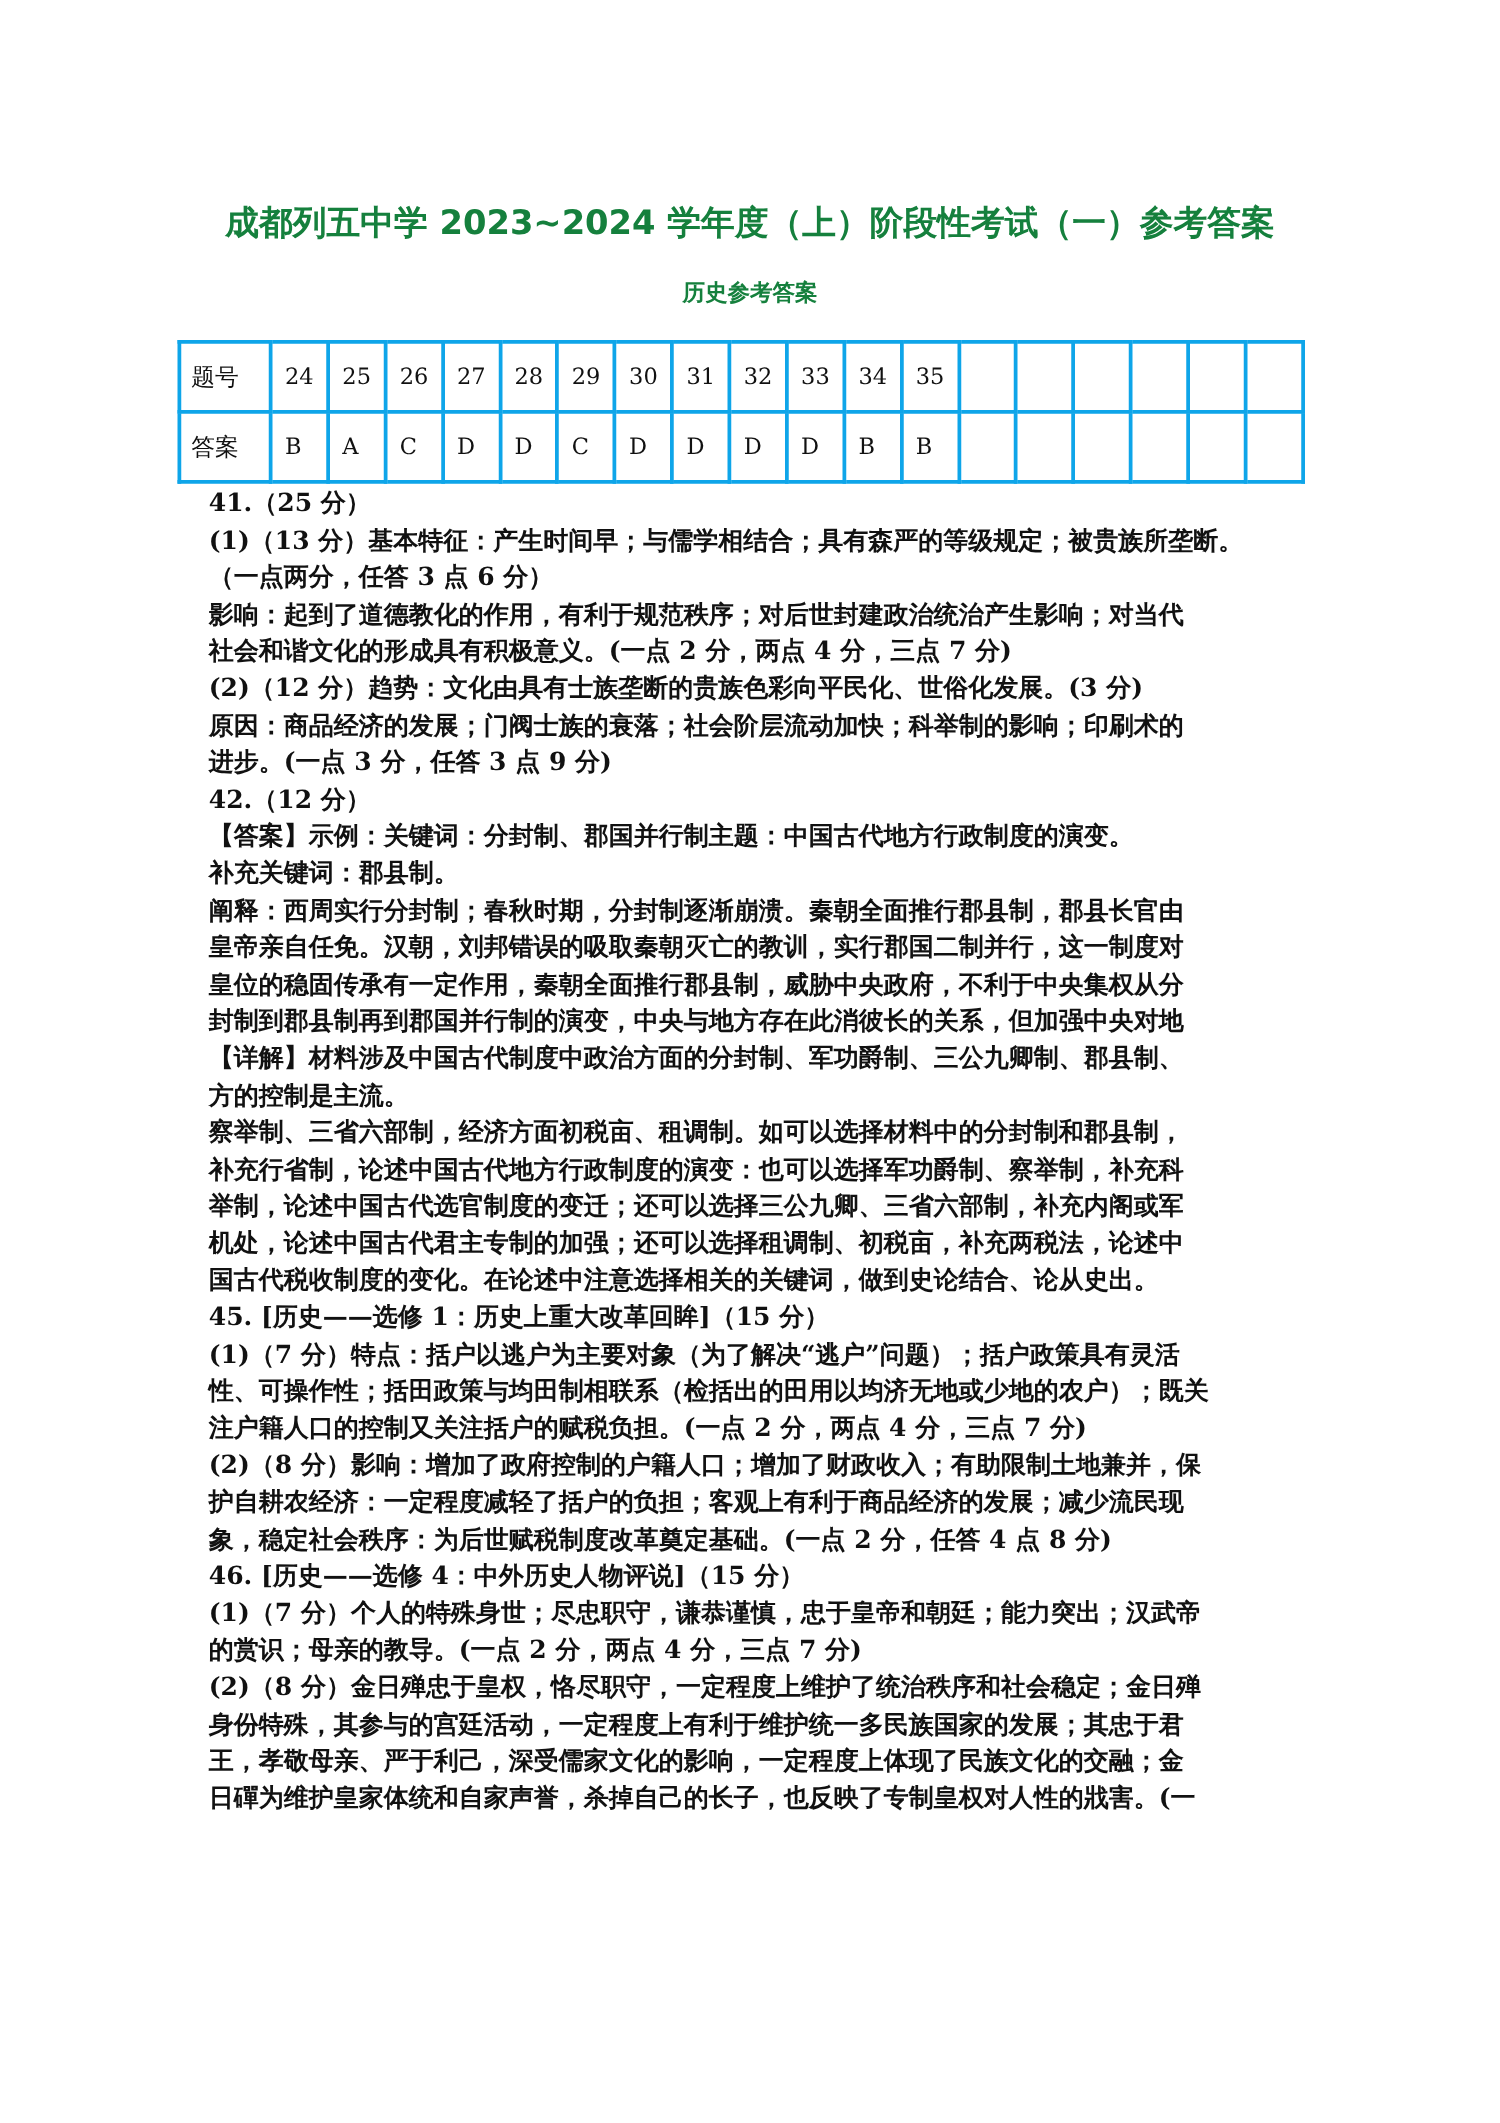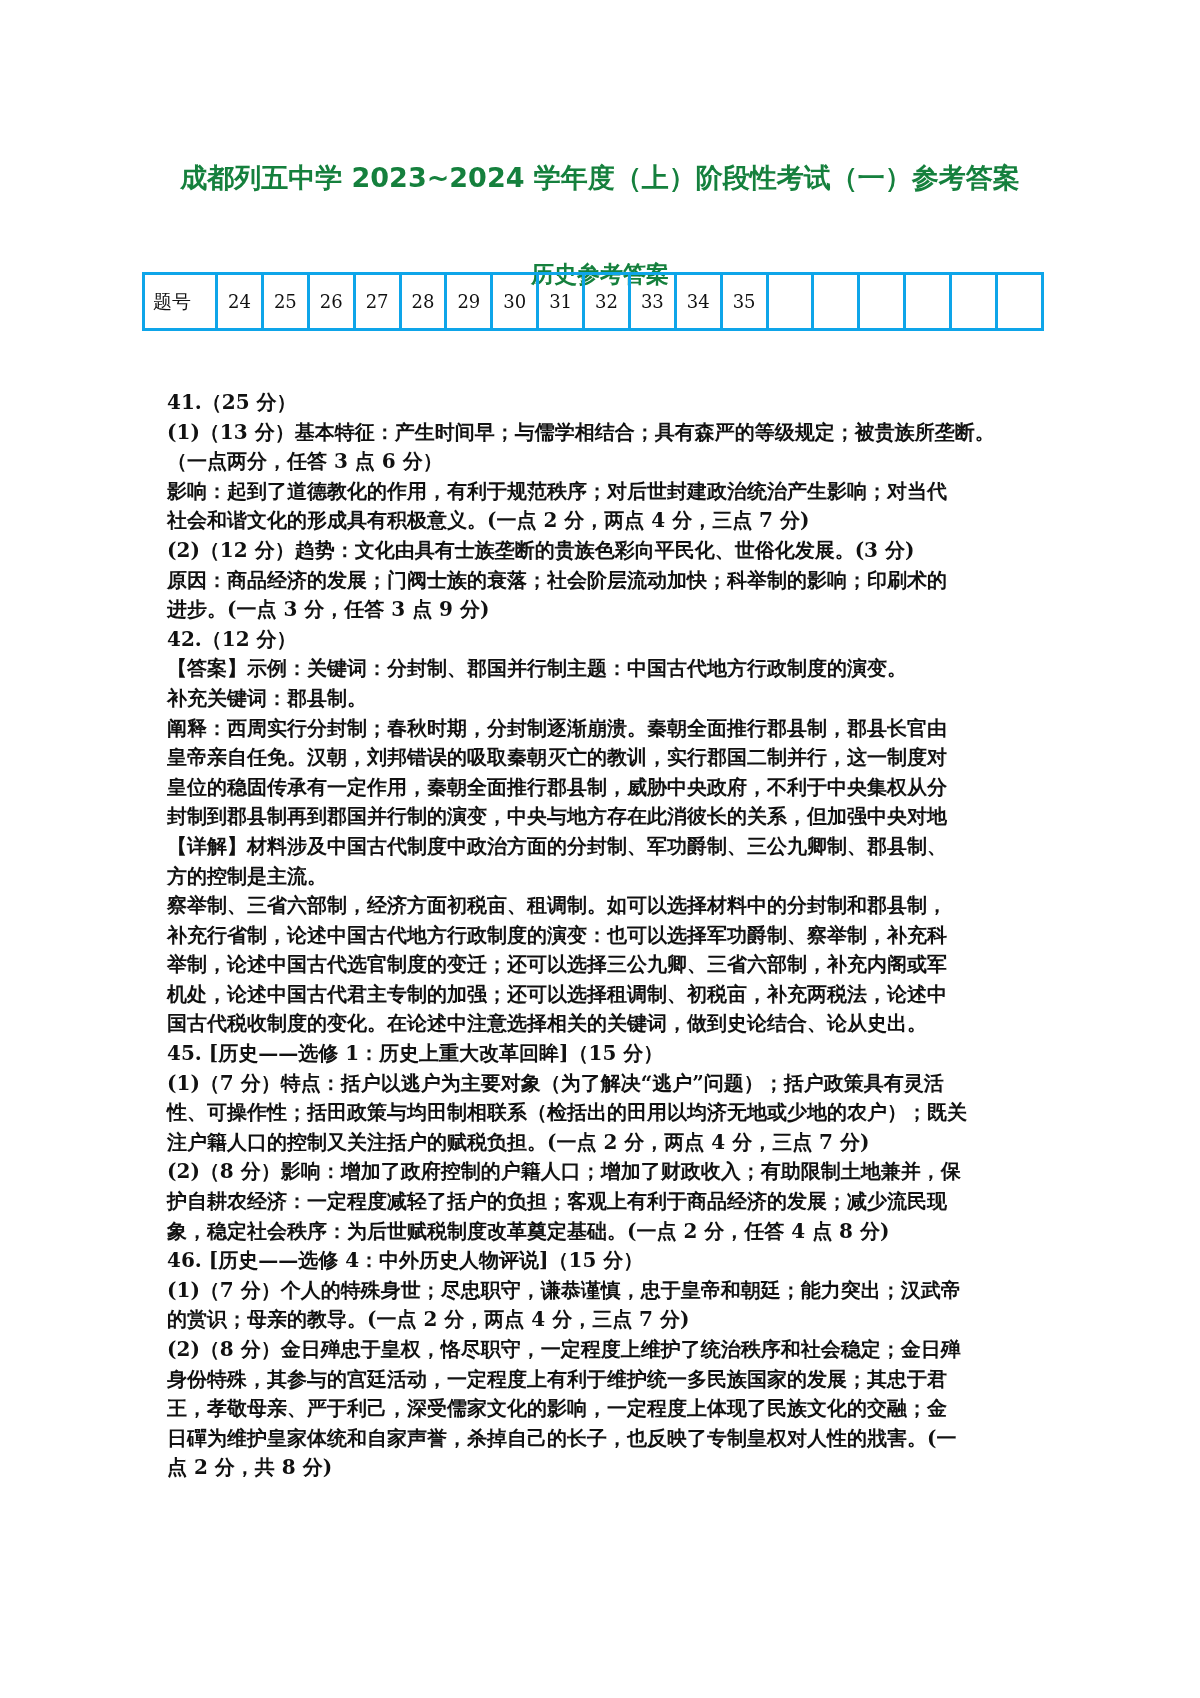--- a/index.html
+++ b/index.html
@@ -6,21 +6,21 @@
   body {
     width: 1200px; height: 1698px; position: relative; overflow: hidden;
     font-family: "DejaVu Serif", "Liberation Serif", serif; color: #111;
   }
   .title {
     position: absolute; left: 0; width: 1200px; text-align: center;
     font-family: "DejaVu Sans", "Liberation Sans", sans-serif;
     font-weight: bold; color: #15803d;
   }
   .t1 { top: 160px; font-size: 27px; letter-spacing: 0px; }
-  .t2 { top: 222px; font-size: 23px; margin-top: 37px; }
+  .t2 { top: 222px; font-size: 18px; }
   table.ans {
     position: absolute; left: 142px; top: 272px; width: 902px;
     border-collapse: collapse; table-layout: fixed;
   }
   table.ans td {
     border: 3px solid #0ea5e9; height: 53px; padding: 0 0 0 10px;
     font-size: 18px; vertical-align: middle; text-align: left;
   }
   table.ans td.hd { width: 62px; padding-left: 8px; font-size: 19px; }
   .body-text {
@@ -44,20 +44,41 @@
         <td>26</td>
         <td>27</td>
         <td>28</td>
         <td>29</td>
         <td>30</td>
         <td>31</td>
         <td>32</td>
         <td>33</td>
         <td>34</td>
         <td>35</td>
+        <td></td>
+        <td></td>
+        <td></td>
+        <td></td>
+        <td></td>
+        <td></td>
+      </tr>
+    <tr id="row-a">
+      <td class="hd">答案</td>
+    <td>B</td>
+        <td>A</td>
+        <td>C</td>
+        <td>D</td>
+        <td>D</td>
+        <td>C</td>
+        <td>D</td>
+        <td>D</td>
+        <td>D</td>
+        <td>D</td>
+        <td>B</td>
+        <td>B</td>
         <td></td>
         <td></td>
         <td></td>
         <td></td>
         <td></td>
         <td></td>
       </tr>
   </tbody>
 </table>
 
@@ -91,14 +112,13 @@
     <p>(2)（8 分）影响：增加了政府控制的户籍人口；增加了财政收入；有助限制土地兼并，保</p>
     <p>护自耕农经济：一定程度减轻了括户的负担；客观上有利于商品经济的发展；减少流民现</p>
     <p>象，稳定社会秩序：为后世赋税制度改革奠定基础。(一点 2 分，任答 4 点 8 分)</p>
     <p>46. [历史——选修 4：中外历史人物评说]（15 分）</p>
     <p>(1)（7 分）个人的特殊身世；尽忠职守，谦恭谨慎，忠于皇帝和朝廷；能力突出；汉武帝</p>
     <p>的赏识；母亲的教导。(一点 2 分，两点 4 分，三点 7 分)</p>
     <p>(2)（8 分）金日殚忠于皇权，恪尽职守，一定程度上维护了统治秩序和社会稳定；金日殚</p>
     <p>身份特殊，其参与的宫廷活动，一定程度上有利于维护统一多民族国家的发展；其忠于君</p>
     <p>王，孝敬母亲、严于利己，深受儒家文化的影响，一定程度上体现了民族文化的交融；金</p>
     <p>日磾为维护皇家体统和自家声誉，杀掉自己的长子，也反映了专制皇权对人性的戕害。(一</p>
-    <p>点 2 分，共 8 分)</p>
   </div>
 
 </body></html>

